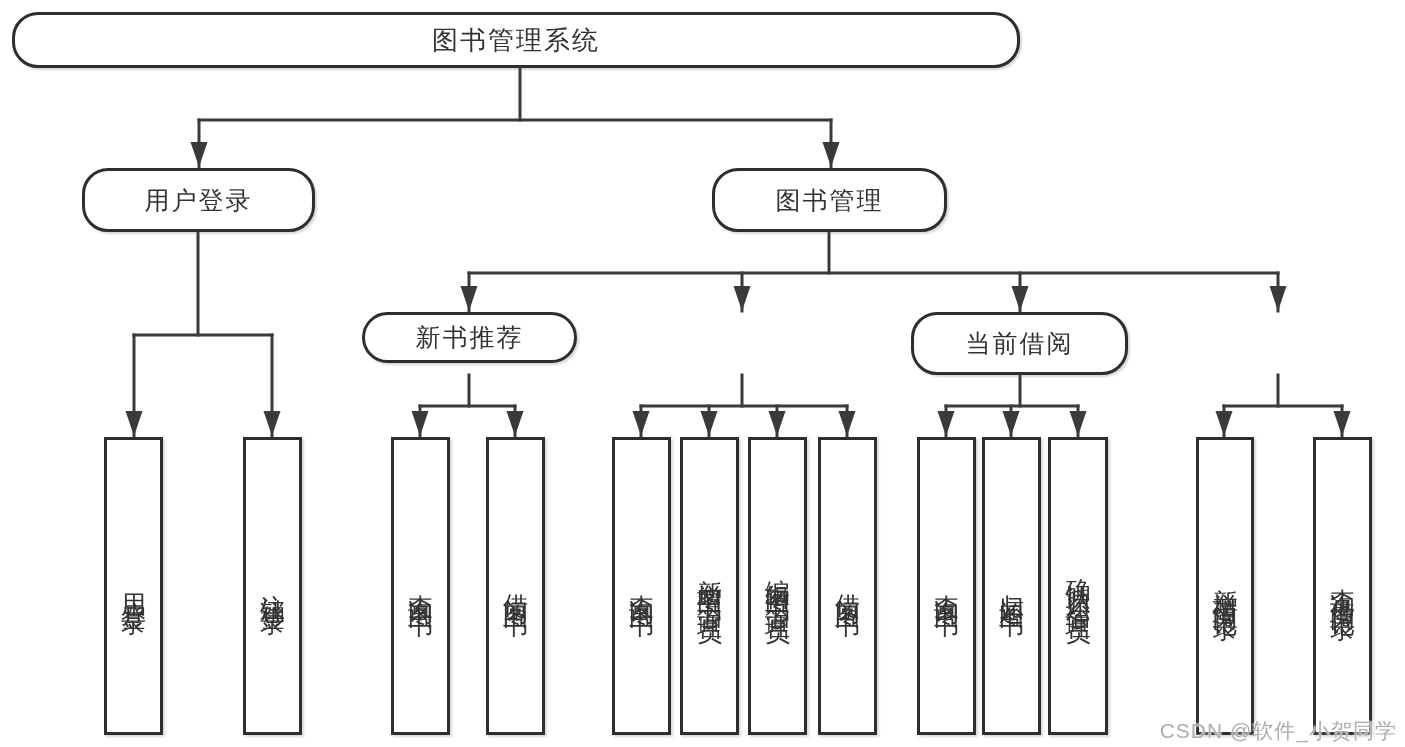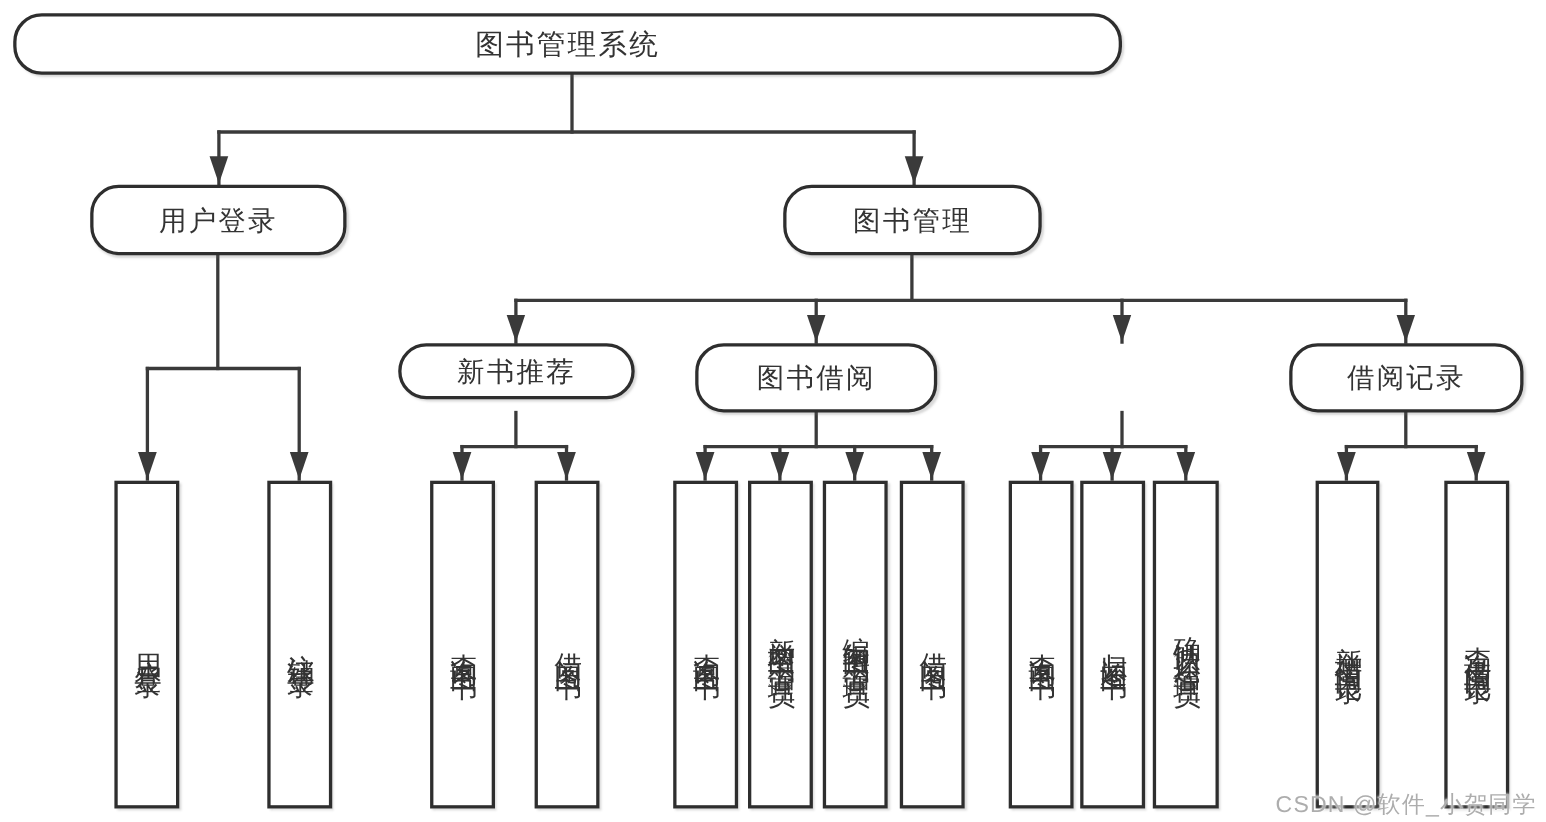--- a/index.html
+++ b/index.html
@@ -85,25 +85,22 @@
   <div class="node hnode" style="left:82px;top:168px;width:233px;height:64px;">
     <span>用户登录</span>
   </div>
   <div class="node hnode" style="left:712px;top:168px;width:235px;height:64px;text-align:right;">
     <span>图书管理</span>
   </div>
 
   <div class="node hnode" style="left:362px;top:312px;width:215px;height:51px;">
     <span>新书推荐</span>
   </div>
-  <div class="node hnode" style="left:632px;top:312px;width:220px;height:63px;">
-    <span>图书借阅</span>
-  </div>
-  <div class="node hnode" style="left:1172px;top:312px;width:213px;height:63px;">
-    <span>借阅记录</span>
+  <div class="node hnode" style="left:911px;top:312px;width:217px;height:63px;">
+    <span>当前借阅</span>
   </div>
 
   <div class="node leaf" style="left:104px;top:437px;width:59px;height:298px;">
     <span class="vtext">用户登录</span>
   </div>
   <div class="node leaf" style="left:243px;top:437px;width:59px;height:298px;">
     <span class="vtext">注销登录</span>
   </div>
 
   <div class="node leaf" style="left:391px;top:437px;width:59px;height:298px;">

